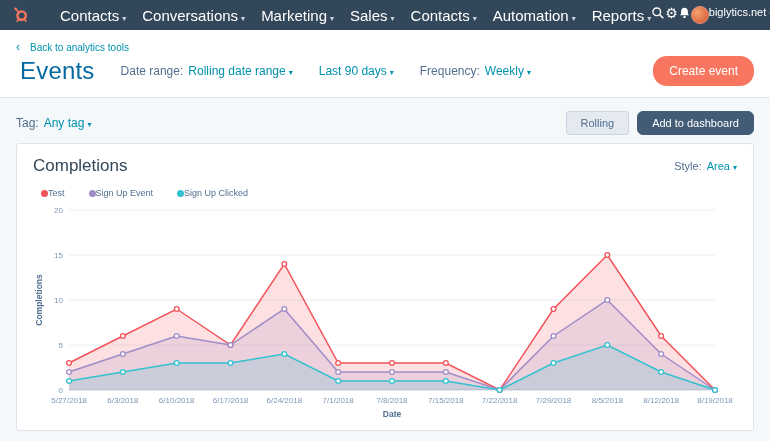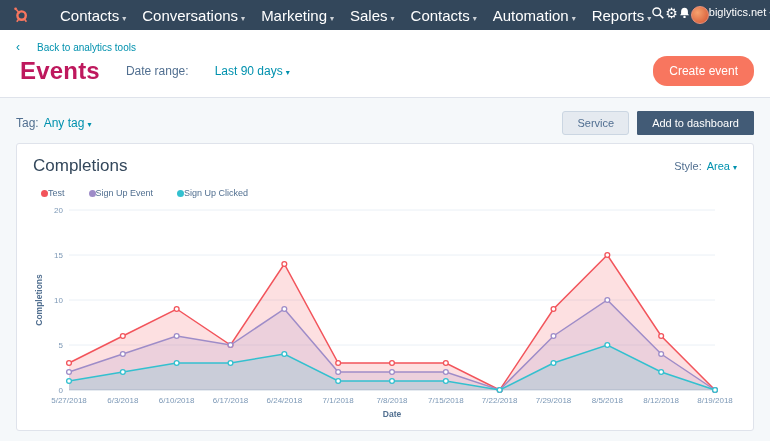--- a/index.html
+++ b/index.html
@@ -16,36 +16,36 @@
   .nav-item .caret{opacity:.75;color:#fff}
   .nav-right{display:flex;align-items:flex-start;}
   .icon-btn{display:flex;align-items:center;cursor:pointer}
   .gear-glyph::after{content:"⚙";font-size:14px;color:#fff;line-height:1}
   .avatar{width:18px;height:18px;border-radius:50%;background:radial-gradient(circle at 35% 35%,#f5a26f,#d35230);border:1px solid #e8927c;cursor:pointer}
   .account{color:#fff;font-size:11px;display:flex;align-items:center;gap:3px;cursor:pointer}
   .account .caret{color:#fff;opacity:.75}
 
   
   .header{background:#fff;padding:7px 16px 12px;border-bottom:1px solid #dfe3eb;position:relative}
-  .back-link{color:#0091ae;font-size:10px;cursor:pointer;display:inline-flex;align-items:center;gap:17px}
+  .back-link{color:#0091ae;font-size:10px;cursor:pointer;display:inline-flex;align-items:center;gap:10px}
   .back-chevron::before{content:"‹";font-size:12px;line-height:1}
   .header-row{display:flex;align-items:center;gap:26px;margin-top:2px;margin-left:4px}
-  .page-title{font-size:24px;color:#be185d;font-weight:700;letter-spacing:.2px}
+  .page-title{font-size:24px;color:#0369a1;font-weight:400;letter-spacing:.2px}
   .control{font-size:12px;display:flex;align-items:flex-start;white-space:nowrap}
   .control-label{color:#516f90}
   .control-value{color:#0091ae;margin-left:5px;cursor:pointer;display:inline-flex;align-items:center;gap:3px}
   .control-value .caret{color:#0091ae}
   .create-btn{position:absolute;right:16px;top:26px;background:#f8765f;color:#fff;font-size:12px;border:none;border-radius:14px;padding:8px 16px;cursor:pointer}
 
   
   .page-body{padding:13px 16px 0}
   .tag-row{display:flex;align-items:center}
   .spacer{flex:1}
   .btn-secondary{background:#e5eaf0;border:1px solid #cbd6e2;color:#506e91;font-size:11px;padding:5px 14px;border-radius:3px;cursor:pointer;margin-right:8px}
-  .btn-dark{background:#425b76;border:1px solid #425b76;color:#fff;font-size:11px;padding:5px 14px;border-radius:1px;cursor:pointer}
+  .btn-dark{background:#425b76;border:1px solid #425b76;color:#fff;font-size:11px;padding:5px 14px;border-radius:6px;cursor:pointer}
 
   
   .card{background:#fff;border:1px solid #dfe3eb;border-radius:3px;margin-top:8px;padding:12px 16px 2px}
   .card-head{display:flex;align-items:center}
   .card-title{font-size:17px;color:#33475b;font-weight:400}
   .style-control{margin-left:auto;font-size:11px}
   .legend{display:flex;gap:24px;margin:12px 0 4px 8px}
   .legend-item{display:flex;align-items:center;font-size:9px;color:#516f90;cursor:pointer}
   .legend-dot{width:7px;height:7px;border-radius:50%;display:inline-block}
   .chart-wrap{margin-top:4px}
@@ -120,42 +120,53 @@
 
 <div class="header">
   <span class="back-link">
       <span class="back-chevron"></span>
       <span>Back to analytics tools</span>
     </span>
   <div class="header-row">
     <span class="page-title">Events</span>
     <span class="control">
       <span class="control-label">Date range:</span>
+      <span class="control-value">
+          <span>Rolling date range</span>
+          <span class="caret"></span>
+        </span>
     </span>
     <span class="control">
       <span class="control-value" style="margin-left:0">
           <span>Last 90 days</span>
+          <span class="caret"></span>
+        </span>
+    </span>
+    <span class="control">
+      <span class="control-label">Frequency:</span>
+      <span class="control-value">
+          <span>Weekly</span>
           <span class="caret"></span>
         </span>
     </span>
   </div>
   <button class="create-btn">Create event</button>
 </div>
 
 <div class="page-body">
   <div class="tag-row">
     <span class="control">
       <span class="control-label">Tag:</span>
       <span class="control-value">
           <span>Any tag</span>
           <span class="caret"></span>
         </span>
     </span>
     <span class="spacer"></span>
-    <button class="btn-secondary">Service</button>
+    <button class="btn-secondary">Rolling</button>
     <button class="btn-dark">Add to dashboard</button>
   </div>
 
   <div class="card">
     <div class="card-head">
       <span class="card-title">Completions</span>
       <span class="control style-control">
         <span class="control-label">Style:</span>
         <span class="control-value">
             <span>Area</span>

